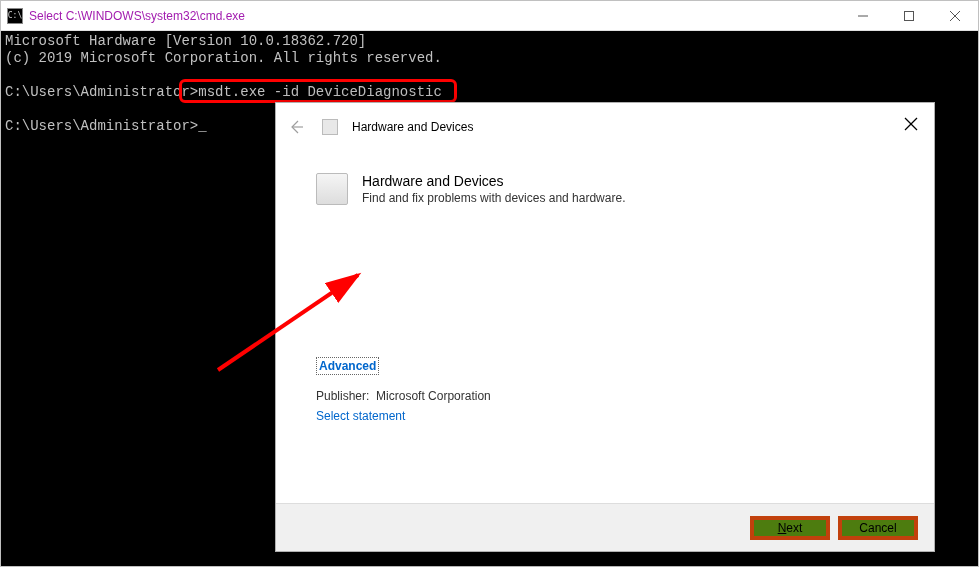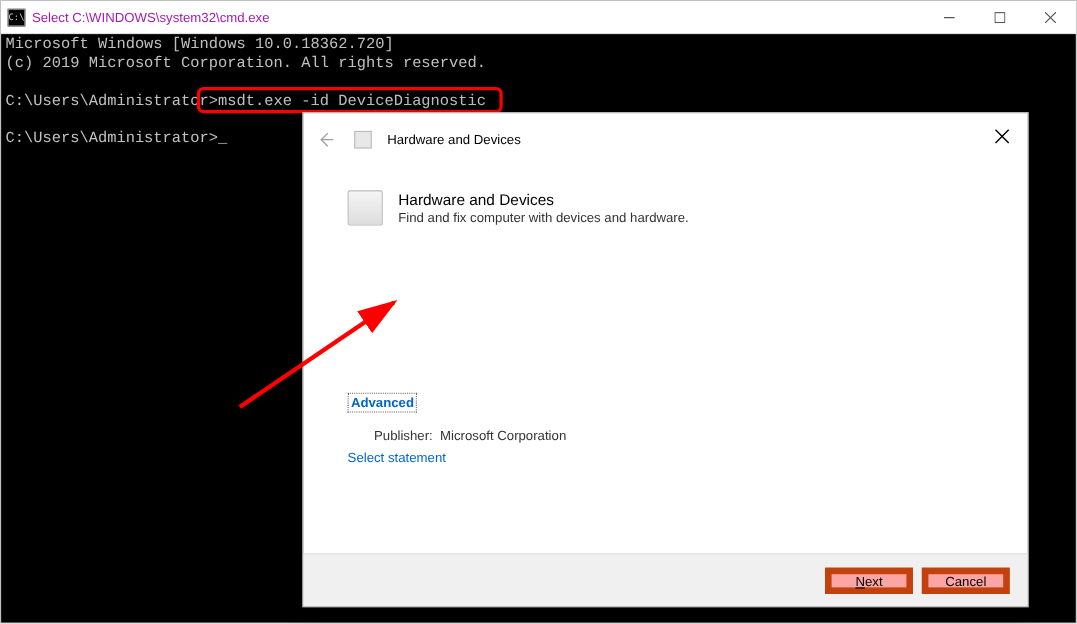--- a/index.html
+++ b/index.html
@@ -170,21 +170,20 @@
   padding: 1px 2px;
   display: inline-block;
   margin-top: 152px;
   cursor: pointer;
   font-weight: bold;
 }
 .publisher-row {
   font-size: 12px;
   color: #333;
   margin-top: 14px;
-  margin-left: 24px;
 }
 .privacy-link {
   color: #0066cc;
   font-size: 12px;
   margin-top: 6px;
   display: inline-block;
   cursor: pointer;
 }
 
 .dialog-footer {
@@ -193,22 +192,22 @@
   border-top: 1px solid #ddd;
   display: flex;
   justify-content: flex-end;
   align-items: center;
   padding: 0 16px;
   gap: 8px;
 }
 .btn {
   min-width: 80px;
   height: 24px;
-  background: #fca5a5;
-  border: 6px solid #c2410c;
+  background: #4d7c0f;
+  border: 4px solid #c2410c;
   font-size: 12px;
   cursor: pointer;
 }
 .btn u { text-decoration: underline; }
 
 
 .arrow-svg {
   position: absolute;
   pointer-events: none;
 }
@@ -234,21 +233,21 @@
           </svg>
       </div>
       <div class="cmd-ctrl">
         <svg viewBox="0 0 10 10">
             <line x1="0" y1="0" x2="10" y2="10" stroke="#555" stroke-width="1"></line>
             <line x1="10" y1="0" x2="0" y2="10" stroke="#555" stroke-width="1"></line>
           </svg>
       </div>
     </div>
   </div>
-  <div class="cmd-body"><span>Microsoft Windows [Windows 10.0.18362.720]</span>
+  <div class="cmd-body"><span>Microsoft Hardware [Version 10.0.18362.720]</span>
 <span>(c) 2019 Microsoft Corporation. All rights reserved.</span>
 
 <span>C:\Users\Administrator&gt;</span><span>msdt.exe -id DeviceDiagnostic</span>
 
 <span>C:\Users\Administrator&gt;</span><span>_</span>
     <div class="highlight-box" style="top:48px; left:178px; width:278px; height:24px;"></div>
   </div>
 </div>
 
 <div class="dialog">
@@ -267,21 +266,21 @@
           <line x1="13" y1="1" x2="1" y2="13" stroke="#000" stroke-width="1.3"></line>
         </svg>
     </div>
   </div>
 
   <div class="dialog-content">
     <div class="device-row">
       <div class="device-icon"></div>
       <div class="device-text">
         <h3>Hardware and Devices</h3>
-        <p>Find and fix computer with devices and hardware.</p>
+        <p>Find and fix problems with devices and hardware.</p>
       </div>
     </div>
     <span class="advanced-link">Advanced</span>
     <div class="publisher-row">
       <span>Publisher:</span>&nbsp;&nbsp;<span>Microsoft Corporation</span>
     </div>
     <span class="privacy-link">Select statement</span>
   </div>
 
   <div class="dialog-footer">

